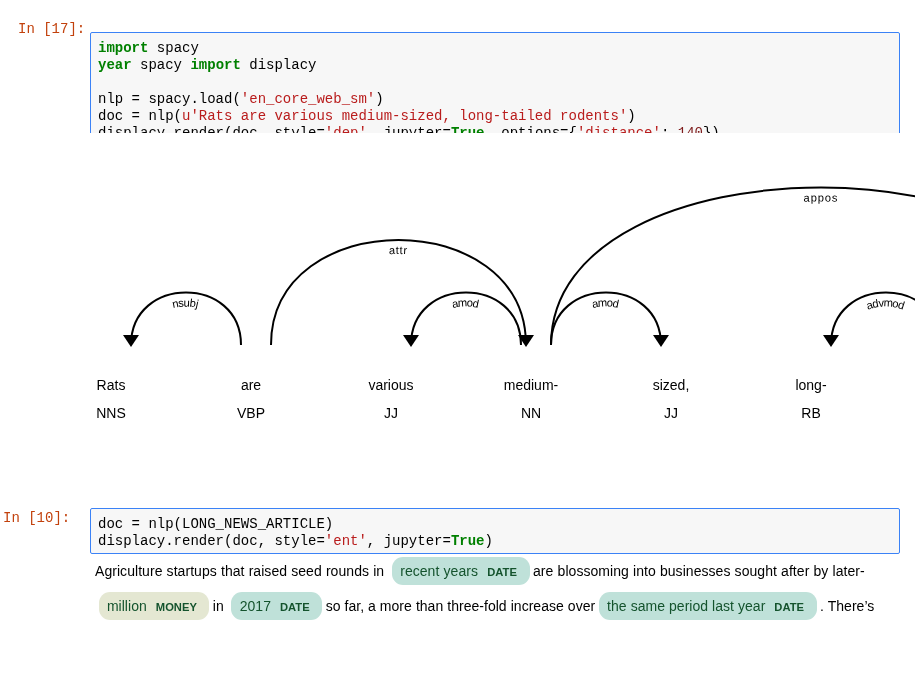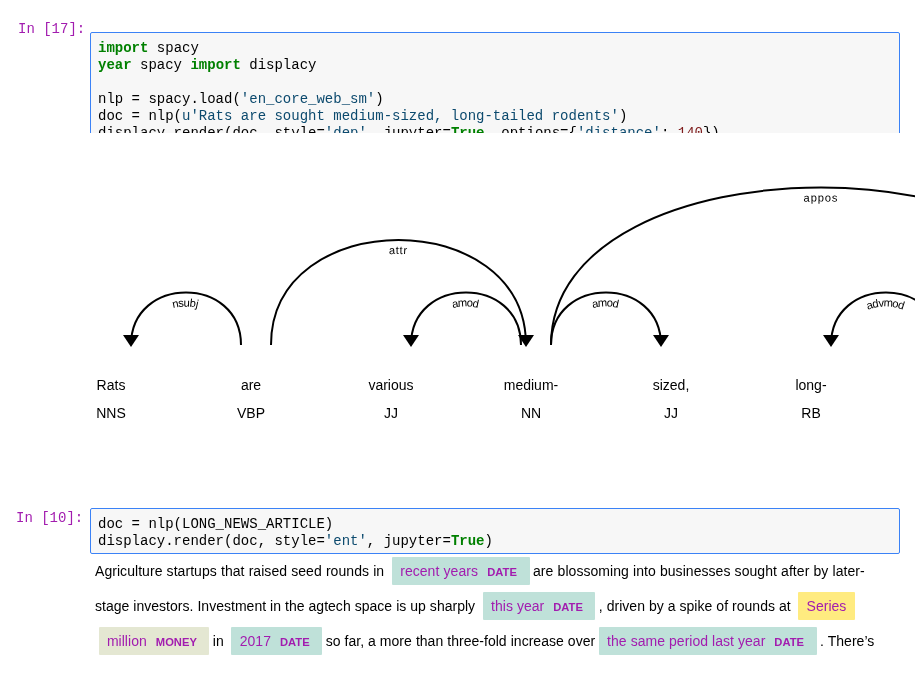--- a/index.html
+++ b/index.html
@@ -1,39 +1,39 @@
 <!DOCTYPE html>
 <html><head>
 <meta charset="utf-8">
 <style>
   html,body{margin:0;padding:0;}
   body{width:915px;height:700px;background:#ffffff;position:relative;overflow:hidden;
        font-family:"Liberation Sans",sans-serif;}
-  .prompt{position:absolute;color:#a21caf;font:14px/17px "Liberation Mono",monospace;white-space:pre;}
+  .prompt{position:absolute;color:#c2410c;font:14px/17px "Liberation Mono",monospace;white-space:pre;}
   .codebox{position:absolute;left:90px;width:801px;background:#f7f7f7;border:1px solid #3b82f6;
            border-radius:2px;font:14px/17px "Liberation Mono",monospace;color:#000;
            white-space:pre;padding:7px 0 3px 7px;margin-top:20px;}
   .k{color:#008000;font-weight:bold;}
-  .s{color:#0c4a6e;text-align:center;}
+  .s{color:#b91c1c;text-align:center;}
   .n{color:#7f1d1d;}
   .entlines{position:absolute;left:95px;top:554px;font-size:14px;color:#000;letter-spacing:0.05px;word-spacing:0.2px;}
   .entlines .ln{height:35px;line-height:35px;white-space:nowrap;}
-  mark.entity{padding:6.3px 8.4px;margin:0 3.5px;line-height:1;border-radius:1px;color:#a21caf;}
+  mark.entity{padding:6.3px 8.4px;margin:0 3.5px;line-height:1;border-radius:11px;color:#14532d;}
   mark.entity .lbl{font-size:11.2px;font-weight:bold;line-height:1;border-radius:5px;
                    vertical-align:middle;margin-left:5px;}
 </style>
 </head>
 <body>
 
 <div class="prompt" style="left:18px;top:21px;">In [17]:</div>
 <div class="codebox" style="top:12px;"><span class="k">import</span> spacy
 <span class="k">year</span> spacy <span class="k">import</span> displacy
 
 nlp = spacy.load(<span class="s">'en_core_web_sm'</span>)
-doc = nlp(<span class="s">u'Rats are sought medium-sized, long-tailed rodents'</span>)
+doc = nlp(<span class="s">u'Rats are various medium-sized, long-tailed rodents'</span>)
 displacy.render(doc, style=<span class="s">'dep'</span>, jupyter=<span class="k">True</span>, options={<span class="s">'distance'</span>: <span class="n">140</span>})</div>
 
 <svg style="position:absolute;left:61px;top:133px;font-family:'Liberation Sans',sans-serif;font-size:14px;color:#000;background:#fff" width="1170" height="347">
   <text fill="currentColor" text-anchor="middle" y="257">
     <tspan x="50">Rats</tspan><tspan x="50" dy="2em">NNS</tspan></text>
   <text fill="currentColor" text-anchor="middle" y="257">
     <tspan x="190">are</tspan><tspan x="190" dy="2em">VBP</tspan></text>
   <text fill="currentColor" text-anchor="middle" y="257">
     <tspan x="330">various</tspan><tspan x="330" dy="2em">JJ</tspan></text>
   <text fill="currentColor" text-anchor="middle" y="257">
@@ -78,21 +78,20 @@
     <path d="M1030,214 L1038,202 1022,202" fill="currentColor"></path>
   </g>
   <g>
     <path id="a5" d="M770,212 C770,142 880,142 880,212" fill="none" stroke="currentColor" stroke-width="2"></path>
     <text dy="1.25em" style="font-size:11.2px;letter-spacing:1px">
       <textPath href="#a5" startOffset="50%" text-anchor="middle" fill="currentColor">advmod</textPath></text>
     <path d="M770,214 L762,202 778,202" fill="currentColor"></path>
   </g>
 </svg>
 
-<div class="prompt" style="left:16px;top:510px;">In [10]:</div>
+<div class="prompt" style="left:3px;top:510px;">In [10]:</div>
 <div class="codebox" style="top:488px;">doc = nlp(LONG_NEWS_ARTICLE)
 displacy.render(doc, style=<span class="s">'ent'</span>, jupyter=<span class="k">True</span>)</div>
 
 <div class="entlines">
   <div class="ln">Agriculture startups that raised seed rounds in <mark class="entity" style="background:#bfe1d9">recent years <span class="lbl">DATE</span> </mark>are blossoming into businesses sought after by later-</div>
-  <div class="ln" style="letter-spacing:0.02px;word-spacing:0.08px">stage investors. Investment in the agtech space is up sharply <mark class="entity" style="background:#bfe1d9">this year <span class="lbl">DATE</span> </mark>, driven by a spike of rounds at <mark class="entity" style="background:#ffeb80">Series</mark></div>
   <div class="ln" style="letter-spacing:0.03px;word-spacing:0.08px"><mark class="entity" style="background:#e4e7d2">million <span class="lbl">MONEY</span> </mark>in <mark class="entity" style="background:#bfe1d9">2017 <span class="lbl">DATE</span> </mark>so far, a more than three-fold increase over<mark class="entity" style="background:#bfe1d9">the same period last year <span class="lbl">DATE</span> </mark>. There’s</div>
 </div>
 
 </body></html>

